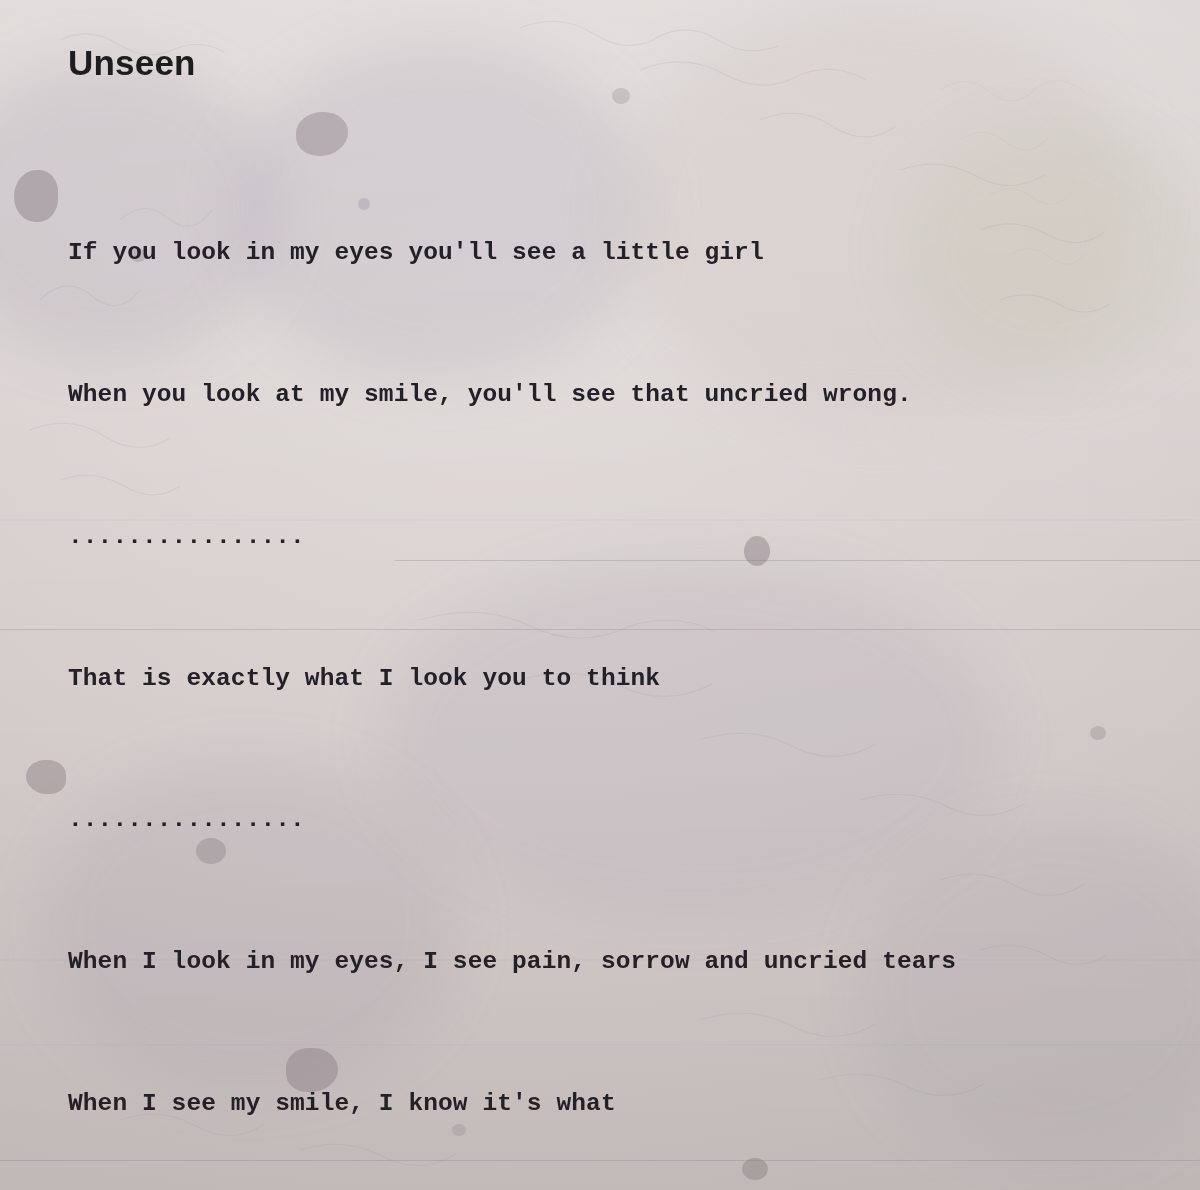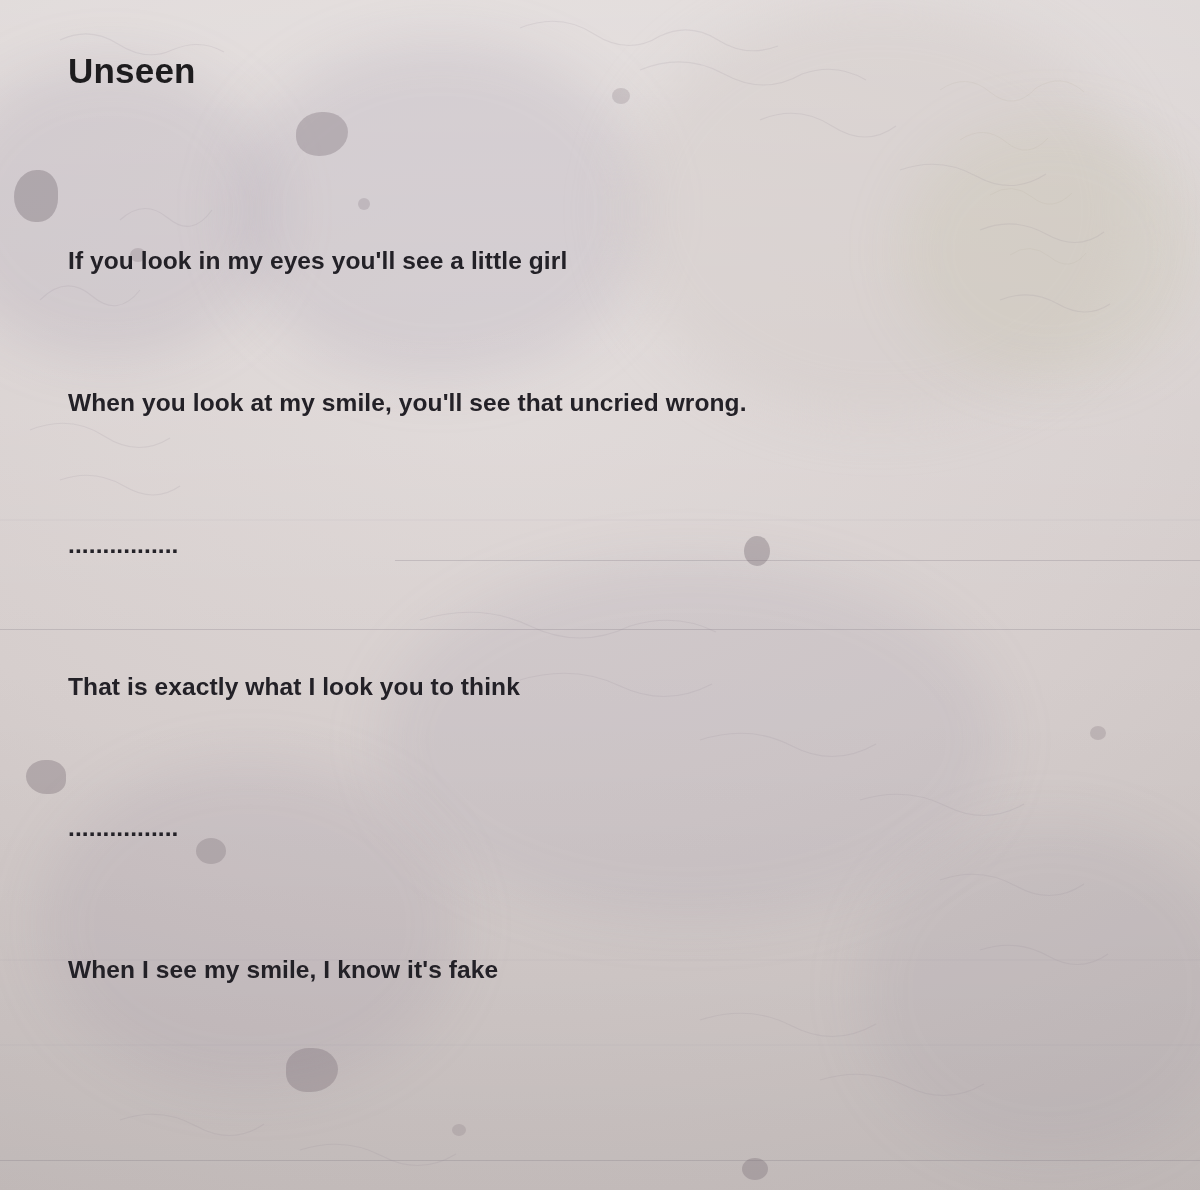--- a/index.html
+++ b/index.html
@@ -60,35 +60,36 @@
     position: relative;
     z-index: 5;
     padding: 44px 64px 0 68px;
   }
 
   .poem-title {
     font-size: 35px;
     font-weight: bold;
     color: #1d1c1e;
     letter-spacing: .2px;
-    margin: 8px 0 52px 0;
+    margin: 0 0 52px 0;
     line-height: 1.1;
   }
 
   .poem-body {
     font-size: 24.5px;
     font-weight: bold;
     color: #232127;
     line-height: 1.93;
     letter-spacing: .1px;
     white-space: pre-wrap;
   }
 
   .poem-line {
     min-height: 28px;
+    font-family: Liberation Mono, monospace;
   }
 </style>
 </head>
 <body>
 
 <div class="page">
 
   <div class="wash" style="left:-60px; top:60px; width:340px; height:300px; background:rgba(150,140,160,0.18);"></div>
   <div class="wash" style="left:230px; top:40px; width:420px; height:340px; background:rgba(160,148,168,0.20);"></div>
   <div class="wash" style="left:620px; top:0px; width:520px; height:420px; background:rgba(205,197,196,0.35);"></div>
@@ -153,21 +154,22 @@
 
   <div class="content">
     <h1 class="poem-title">Unseen</h1>
 
     <div class="poem-body">
       <div class="poem-line">If you look in my eyes you'll see a little girl</div>
       <div class="poem-line">When you look at my smile, you'll see that uncried wrong.</div>
       <div class="poem-line">................</div>
       <div class="poem-line">That is exactly what I look you to think</div>
       <div class="poem-line">................</div>
-      <div class="poem-line">When I see my smile, I know it's fake</div>
+      <div class="poem-line">When I look in my eyes, I see pain, sorrow and uncried tears</div>
+      <div class="poem-line">When I see my smile, I know it's what</div>
       
       
       
       
       
       
       
       
       
       

